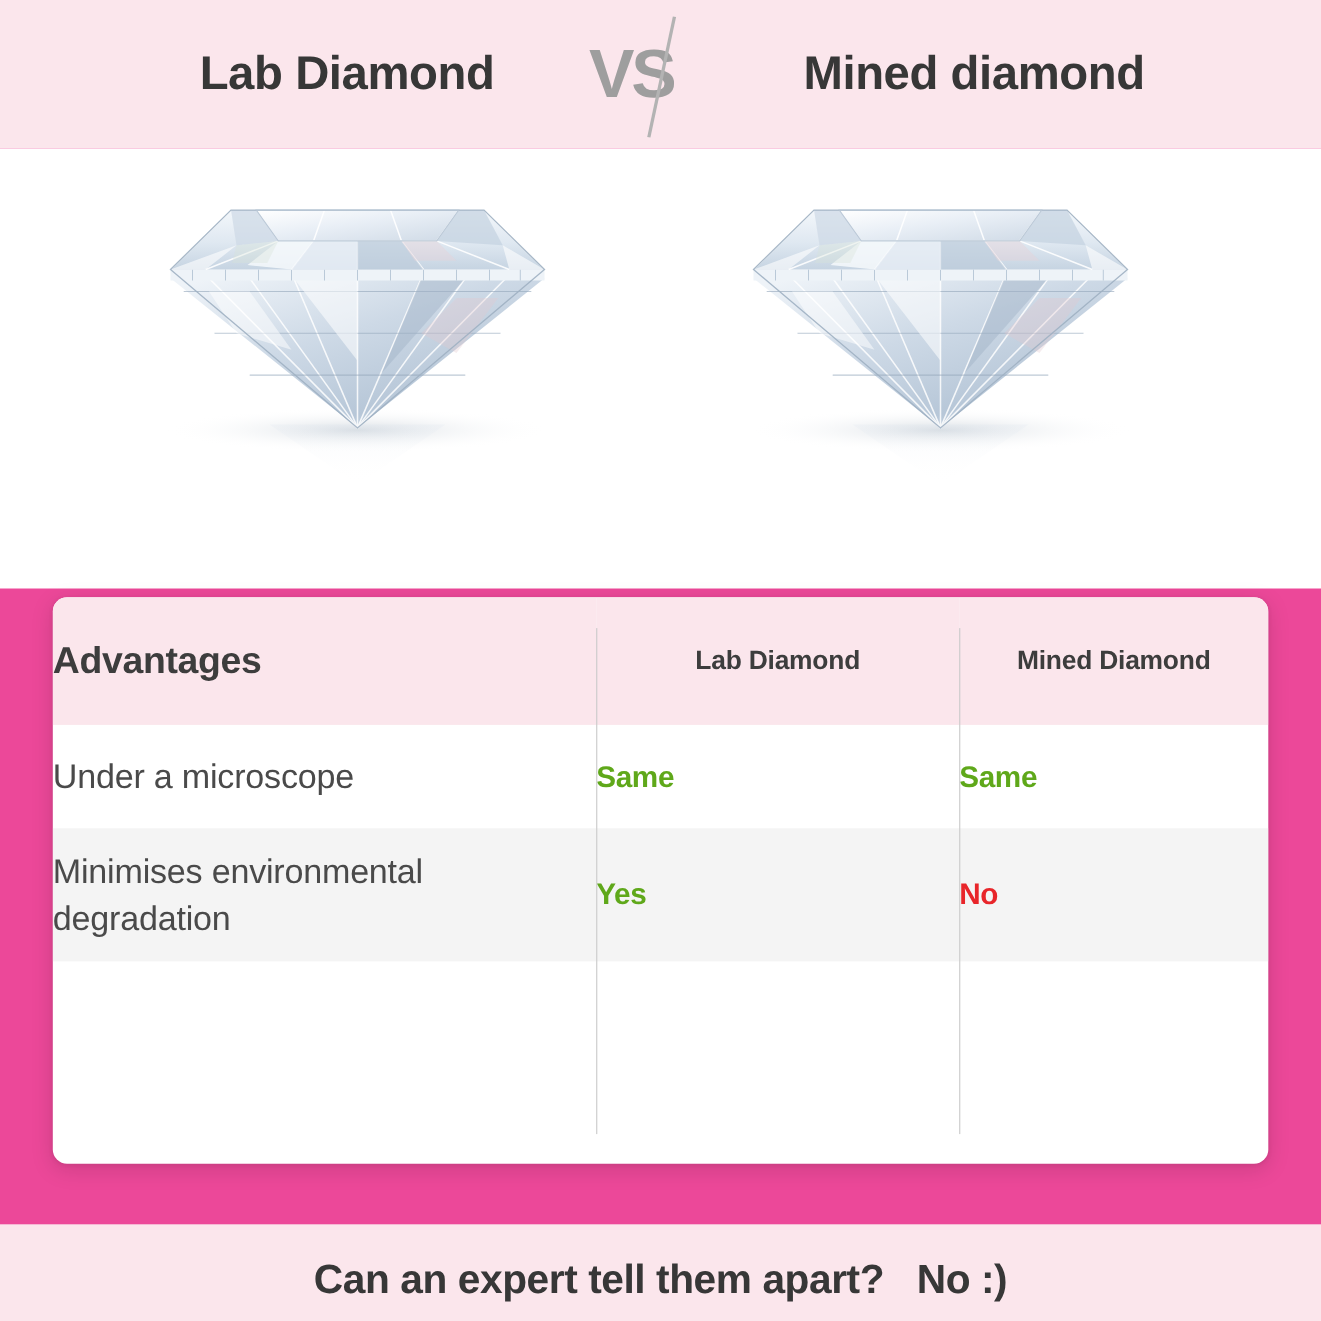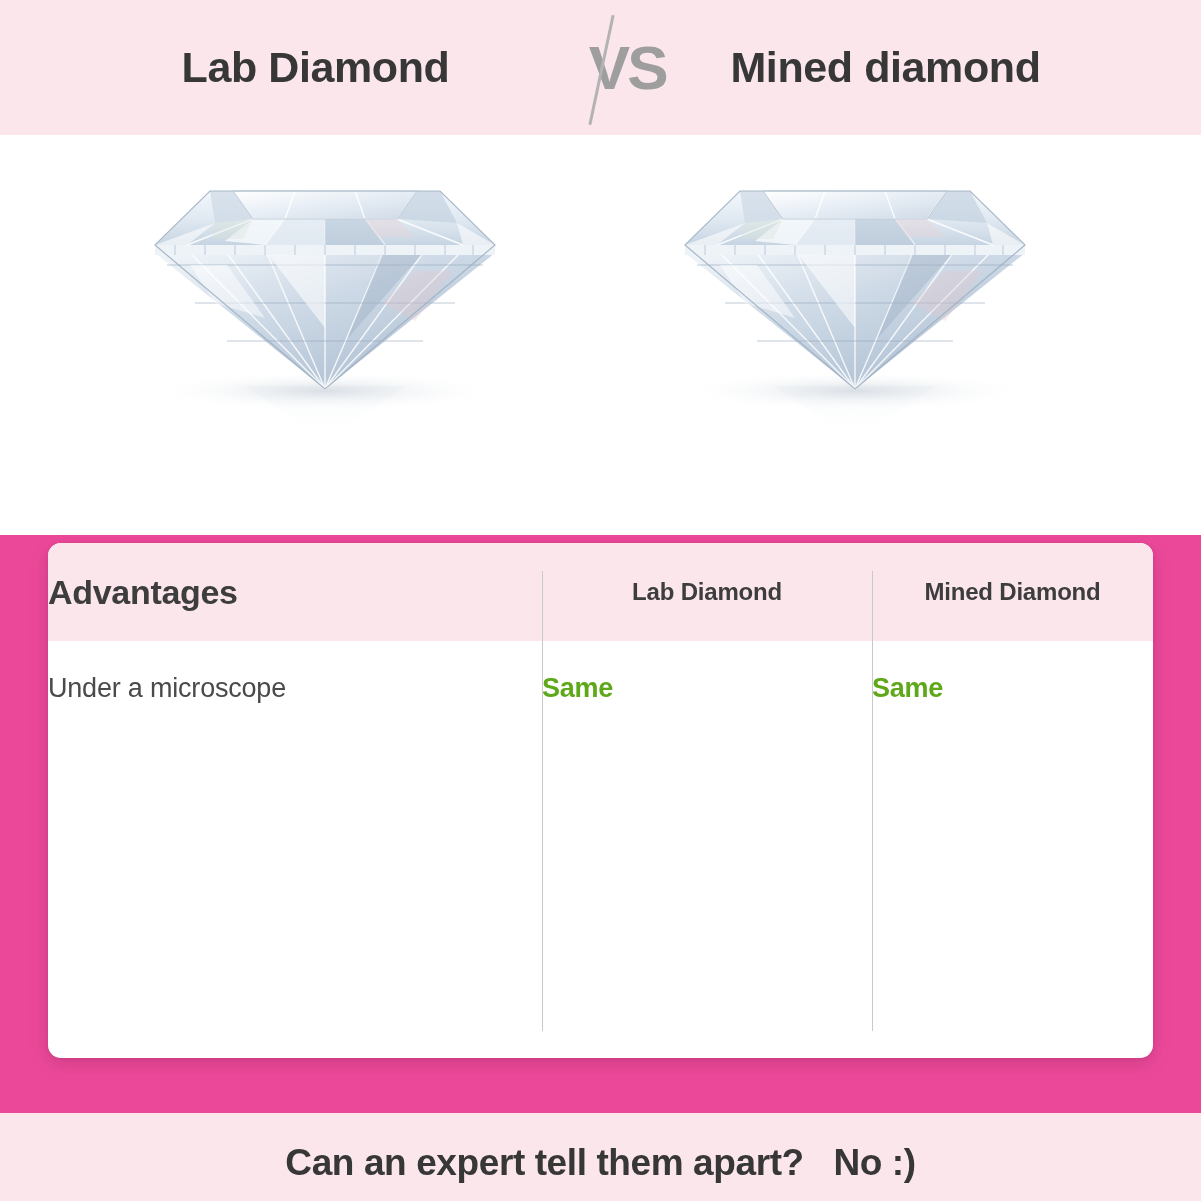--- a/index.html
+++ b/index.html
@@ -43,21 +43,21 @@
 
   .title-left  { width: 440px; text-align: center; }
   .title-right { width: 440px; text-align: center; }
 
   .vs-wrap {
     position: relative;
     width: 130px;
     height: 120px;
     display: flex;
     align-items: center;
-    justify-content: flex-end;
+    justify-content: flex-start;
   }
   .vs-text {
     font-size: 62px;
     font-weight: bold;
     color: #9e9e9e;
     letter-spacing: -3px;
     line-height: 1;
   }
   .vs-slash {
     position: absolute;
@@ -103,21 +103,21 @@
     box-shadow: 0 5px 20px rgba(0,0,0,0.13), 0 1px 4px rgba(0,0,0,0.07);
     overflow: hidden;
   }
 
   .ctable { width: 100%; border-collapse: collapse; table-layout: fixed; }
 
   .ctable col.c-label { width: 494px; }
   .ctable col.c-lab   { width: 330px; }
   .ctable col.c-mined { width: 281px; }
 
-  .ctable thead tr { background: #fbe6ec; height: 98px; padding-left: 20px; }
+  .ctable thead tr { background: #fbe6ec; height: 116px; padding-left: 20px; }
 
   .ctable th {
     text-align: left;
     vertical-align: middle;
     font-weight: bold;
     color: #3d3d3d;
     padding: 0;
   }
 
   .th-advantages {
@@ -131,21 +131,21 @@
     letter-spacing: -0.2px;
   }
 
   .ctable tbody tr { height: 94px; }
   .ctable tbody tr.alt { background: #f4f4f4; }
   .ctable tbody tr.tall { height: 121px; }
 
   .ctable td { vertical-align: middle; padding: 0; }
 
   .td-label {
-    font-size: 27px;
+    font-size: 31px;
     color: #4a4a4a;
     padding-left: 46px;
     padding-right: 16px;
     line-height: 1.35;
     letter-spacing: -0.2px;
   }
 
   .td-val {
     font-size: 27px;
     font-weight: bold;
@@ -406,20 +406,25 @@
       <tbody>
 
         <tr>
           <td class="td-label">Under a microscope</td>
           <td class="td-val val-good">Same</td>
           <td class="td-val val-good">Same</td>
         </tr>
 
 
 
+        <tr class="alt tall">
+          <td class="td-label">Minimises environmental degradation</td>
+          <td class="td-val val-good">Yes</td>
+          <td class="td-val val-bad">No</td>
+        </tr>
 
       </tbody>
     </table>
   </div>
 
   <div class="bottom-banner">
     <div class="bottom-text">Can an expert tell them apart?   No :)</div>
   </div>
 
 </div>

